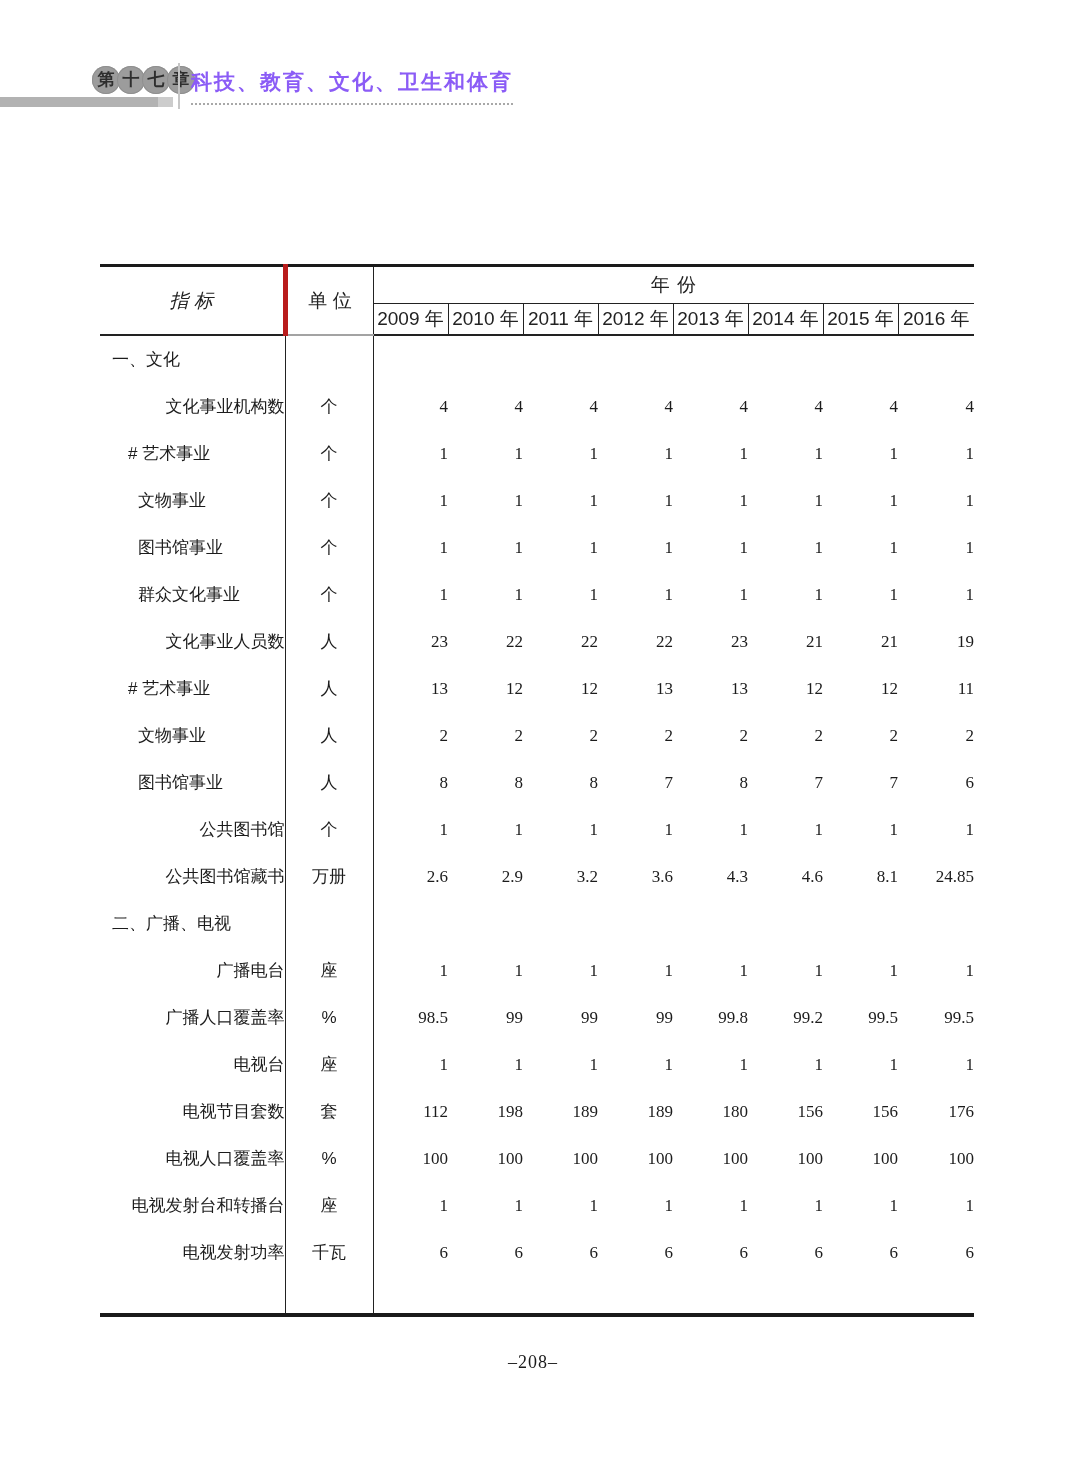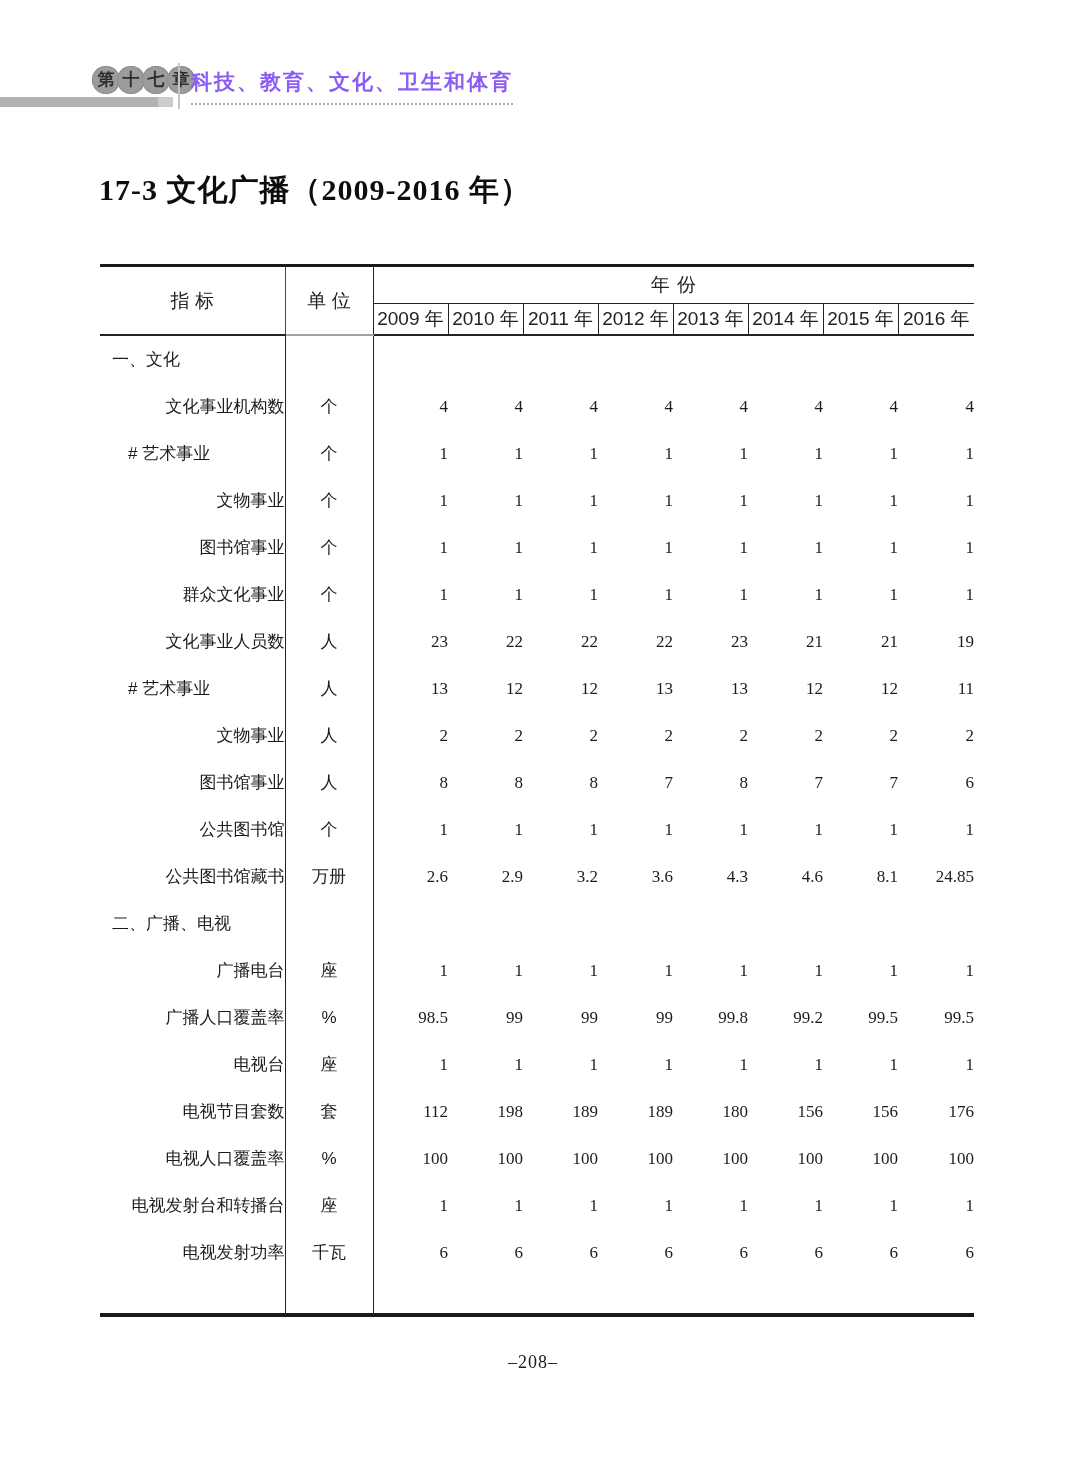--- a/index.html
+++ b/index.html
@@ -61,38 +61,38 @@
     position:absolute;left:100px;top:264px;
     border-collapse:collapse;table-layout:fixed;
     width:874px;
     border-top:3px solid #1a1a1a;
     border-bottom:4px solid #1a1a1a;
   }
   .stats-table th{
     font-weight:normal;font-size:19px;color:#222222;
     padding:0;
   }
-  .th-indicator{border-right:1px solid #b91c1c;border-bottom:2px solid #222;}
+  .th-indicator{border-right:5px solid #b91c1c;border-bottom:2px solid #222;font-style:italic;}
   .th-unit{border-right:1px solid #222;border-bottom:2px solid #a3a3a3;}
   .th-yeargroup{border-bottom:1px solid #222;height:36px;letter-spacing:1px;}
   .th-year{
     border-right:1px solid #222;border-bottom:2px solid #222;
     height:30px;font-size:18px;text-align:center;white-space:nowrap;
   }
   .th-year:last-child{border-right:none;}
 
   .stats-table td{
     padding:0;height:47px;font-size:17px;color:#1c1c1c;
     vertical-align:middle;
   }
   .c-label{text-align:left;}
   .c-label.section{padding-left:12px;}
   .c-label.l1{padding-left:20px;text-align:right;}
   .c-label.l2{padding-left:28px;}
-  .c-label.l3{padding-left:38px;text-align:right;}
+  .c-label.l3{padding-left:38px;}
   .c-unit{
     text-align:center;
     border-left:1px solid #222;border-right:1px solid #222;
   }
   .c-val{
     text-align:right;padding-right:6px;
     font-family:"Liberation Serif","DejaVu Serif",serif;
     font-size:17px;
   }
   .spacer-row td{height:37px;}
@@ -114,21 +114,20 @@
       <span class="badge-circle">第</span>
       <span class="badge-circle">十</span>
       <span class="badge-circle">七</span>
       <span class="badge-circle">章</span>
     </div>
   <div class="head-divider"></div>
   <div class="chapter-title">科技、教育、文化、卫生和体育</div>
   <div class="head-bar"></div>
   <div class="head-bar-light"></div>
 
-  <div class="page-title">17-3 文化广播（2009-2016 年）</div>
 
   <table class="stats-table">
     <colgroup>
       <col style="width:185px">
       <col style="width:88px">
       <col style="width:75px">
         <col style="width:75px">
         <col style="width:75px">
         <col style="width:75px">
       <col style="width:75px">

